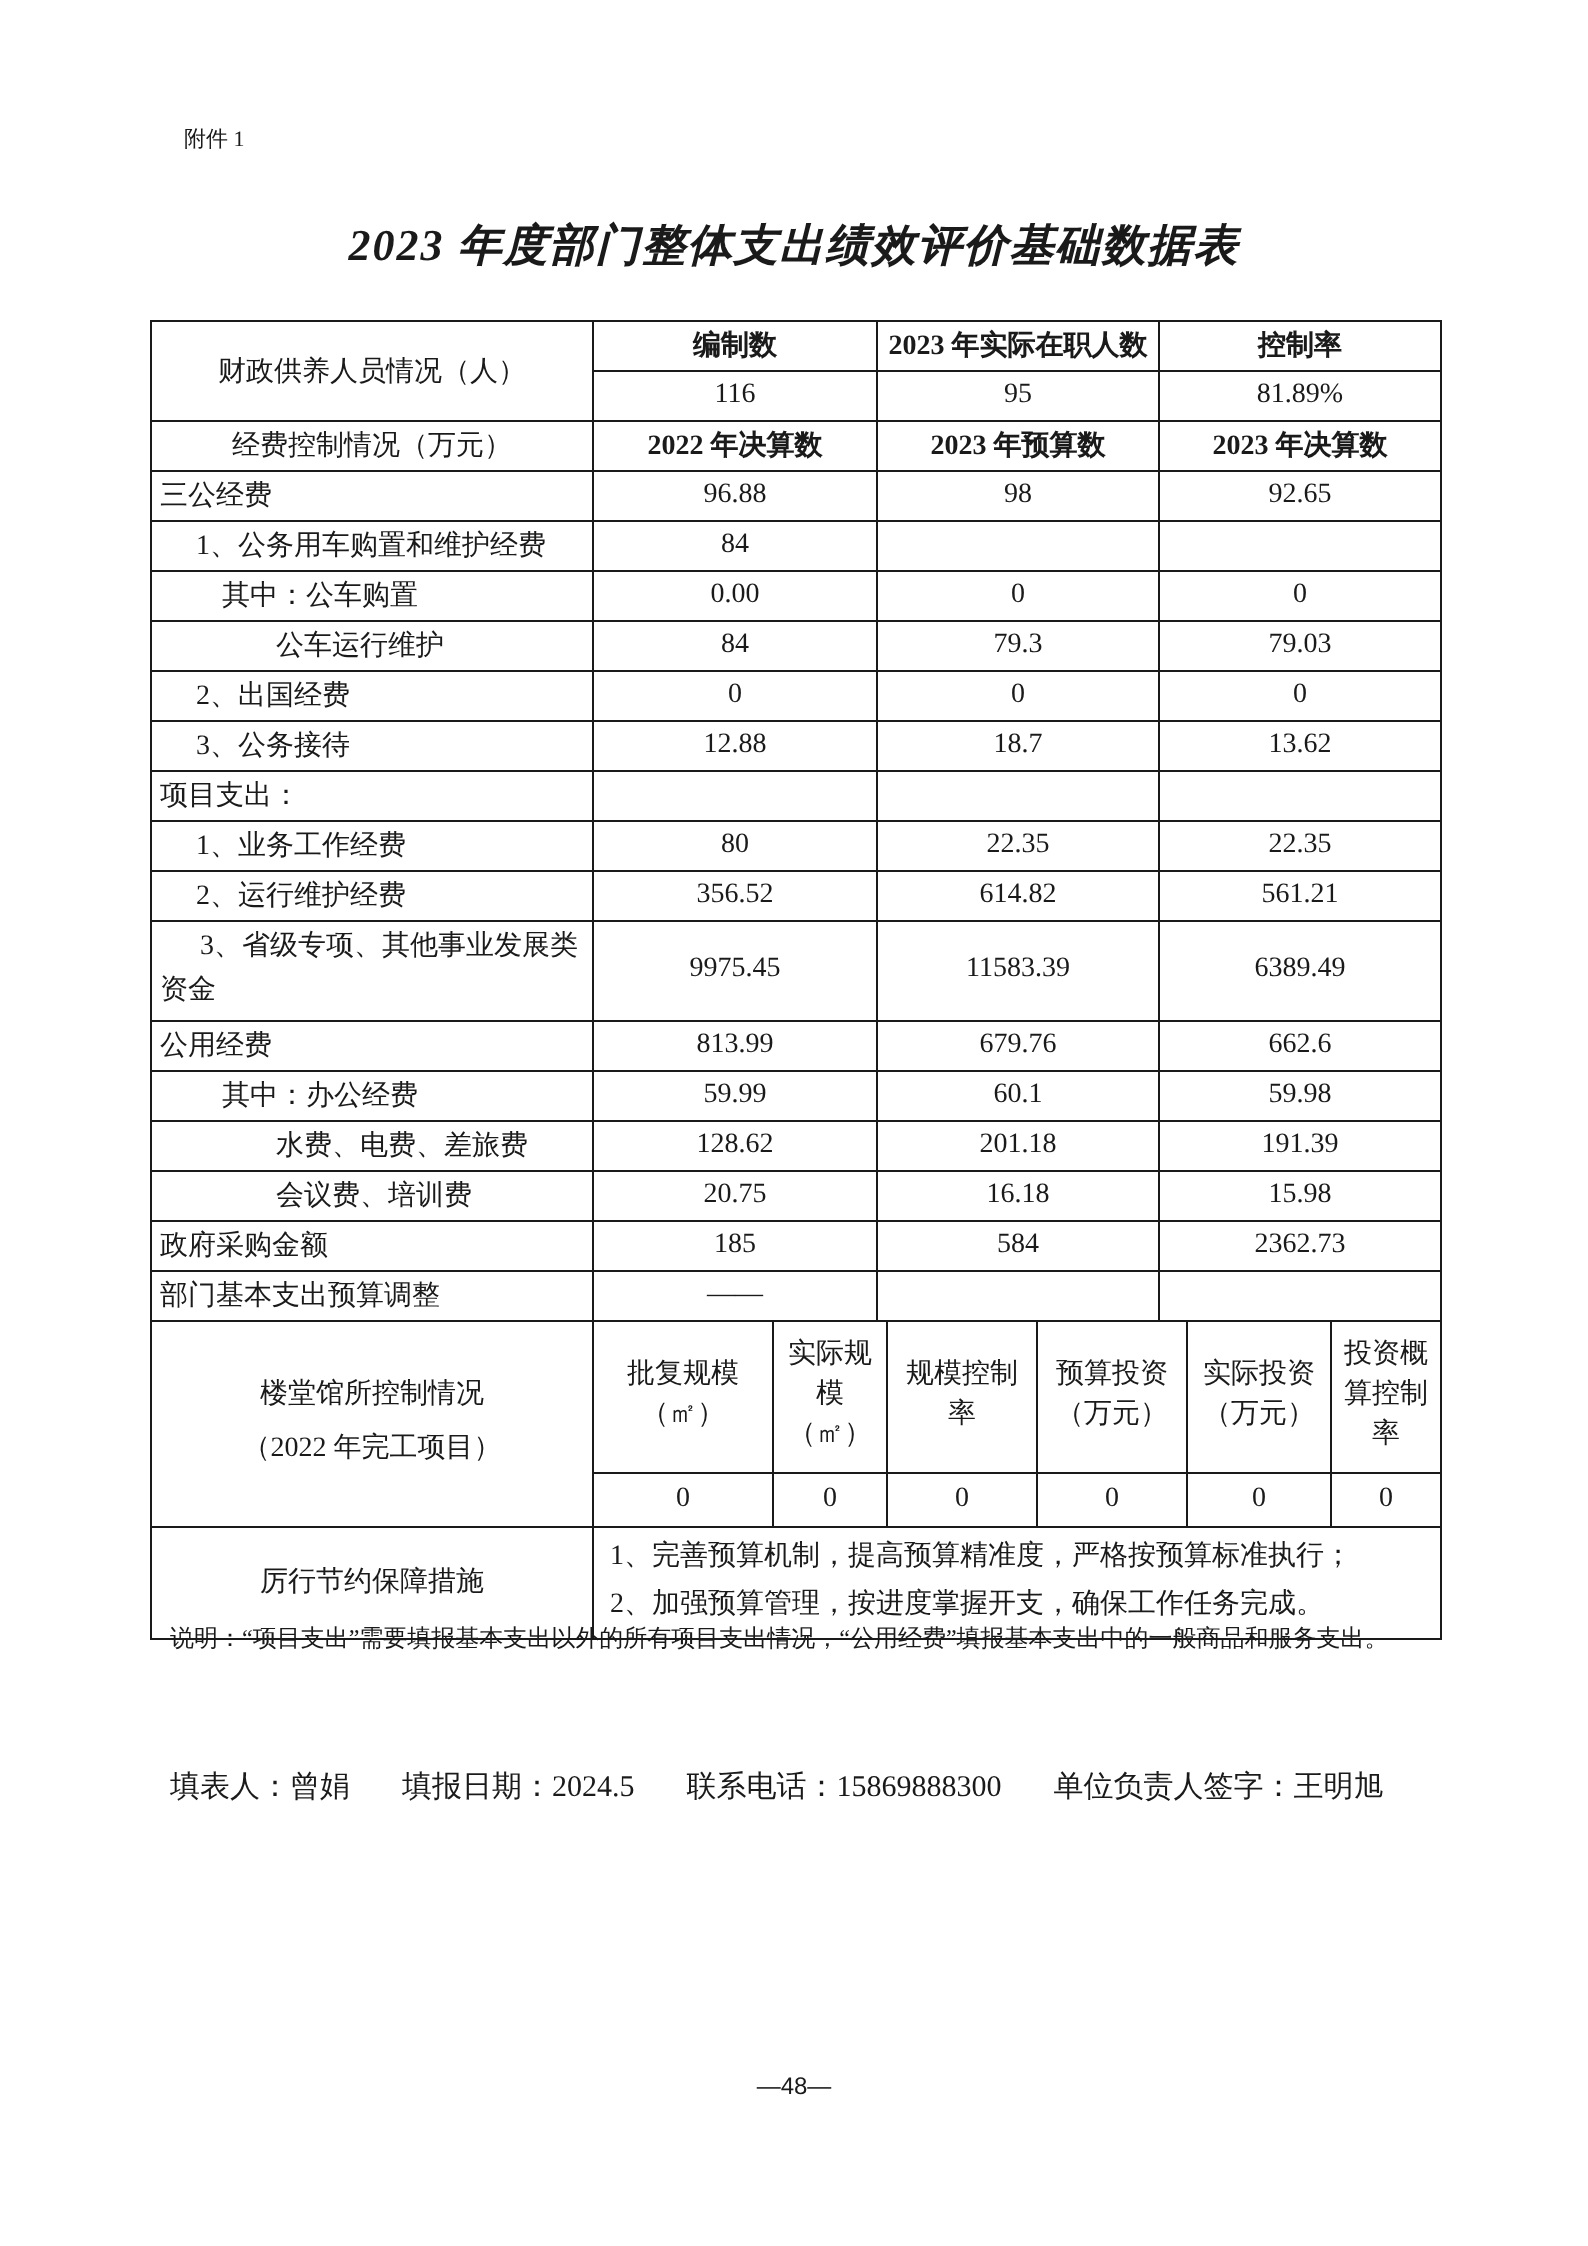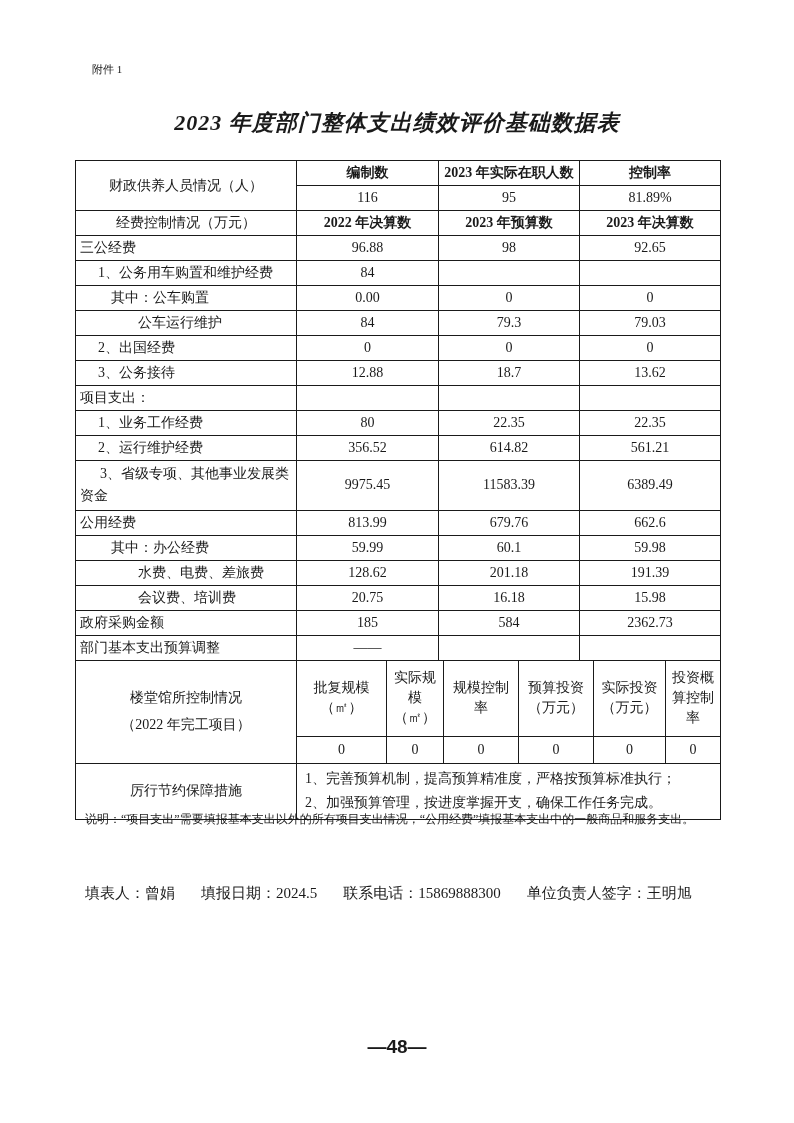--- a/index.html
+++ b/index.html
@@ -50,21 +50,21 @@
   .note {
     position: absolute; left: 85px; top: 808px; width: 630px;
     font-size: 12px; line-height: 1.85; text-align: justify;
   }
   .footer-info {
     position: absolute; left: 85px; top: 884px; width: 640px;
     font-size: 15px; display: flex; gap: 26px; white-space: nowrap;
   }
   .page-num {
     position: absolute; left: 0; top: 1036px; width: 794px;
-    text-align: center; font-size: 19px; font-weight: bold;
+    text-align: center; font-size: 12px; font-weight: normal;
     font-family: "Liberation Sans", "DejaVu Sans", sans-serif;
   }
 </style>
 </head>
 <body>
 
 <div class="page">
 
   <div class="attachment">附件 1</div>
 

